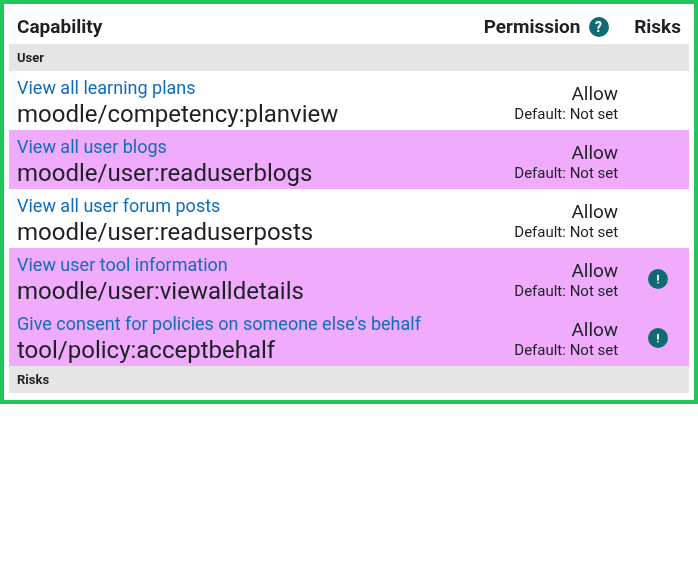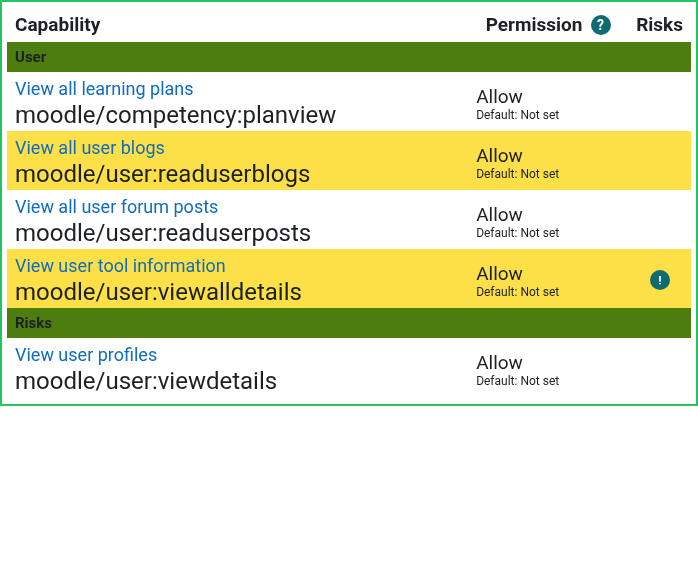--- a/index.html
+++ b/index.html
@@ -4,21 +4,21 @@
 <style>
   * { box-sizing: border-box; }
   html, body { margin: 0; padding: 0; }
   body {
     font-family: -apple-system, BlinkMacSystemFont, "Segoe UI", Roboto, "Helvetica Neue", Arial, sans-serif;
     font-size: 18px;
     color: #1d2125;
     width: 698px;
   }
   .frame {
-    border: 2px solid #22c55e;
+    border: 4px solid #22c55e;
     width: 698px;
     padding: 5px 5px 7px 5px;
   }
   table {
     border-collapse: collapse;
     width: 100%;
   }
   th {
     text-align: left;
     font-weight: 700;
@@ -35,47 +35,47 @@
     border-radius: 50%;
     background: #0f6b72;
     color: #fff;
     font-weight: 700;
     font-size: 14px;
     align-items: center; justify-content: center;
     line-height: 1;
     cursor: pointer;
   }
   tr.section td {
-    background: #4d7c0f;
+    background: #e5e5e5;
     font-weight: 700;
-    font-size: 15px;
+    font-size: 13px;
     padding: 6px 8px;
   }
   tr.cap-row td {
     padding: 6px 8px 2px 8px;
     vertical-align: middle;
   }
-  tr.cap-row.alt td { background: #fde047; }
+  tr.cap-row.alt td { background: #f0abfc; }
   tr.cap-row td.col-capability { }
-  tr.cap-row td.col-permission { text-align: left; }
+  tr.cap-row td.col-permission { text-align: right; }
   tr.cap-row td.col-risks { text-align: center; width: 58px; }
   .cap-link {
     color: #0f6cbf;
     text-decoration: none;
     font-size: 18px;
     display: inline-block;
     margin-bottom: 2px;
   }
   .cap-id {
     font-size: 24px;
     color: #1d2125;
   }
   .perm-value { font-size: 19px; }
   .perm-default {
-    font-size: 12px;
+    font-size: 15px;
     color: #1d2125;
   }
   .risk-icon {
     display: inline-flex;
     width: 20px; height: 20px;
     border-radius: 50%;
     background: #0f6b72;
     align-items: center; justify-content: center;
     cursor: help;
   }
@@ -134,26 +134,31 @@
             <div class="perm-value">Allow</div>
             <div class="perm-default">Default: Not set</div>
           </td>
           <td class="col-risks"><span class="risk-icon">
               <svg width="14" height="14" viewBox="0 0 16 16">
                 <rect x="7" y="3" width="2" height="7" rx="1" fill="#fff"></rect>
                 <rect x="7" y="11" width="2" height="2" rx="1" fill="#fff"></rect>
               </svg>
             </span></td>
         </tr>
-        <tr class="section">
-          <td colspan="3">Risks</td>
-        </tr>
-        <tr class="cap-row">
-          <td class="col-capability"><a href="#" class="cap-link">View user profiles</a><div class="cap-id">moodle/user:viewdetails</div></td>
+        <tr class="cap-row alt">
+          <td class="col-capability"><a href="#" class="cap-link">Give consent for policies on someone else's behalf</a><div class="cap-id">tool/policy:acceptbehalf</div></td>
           <td class="col-permission">
             <div class="perm-value">Allow</div>
             <div class="perm-default">Default: Not set</div>
           </td>
-          <td class="col-risks"></td>
+          <td class="col-risks"><span class="risk-icon">
+              <svg width="14" height="14" viewBox="0 0 16 16">
+                <rect x="7" y="3" width="2" height="7" rx="1" fill="#fff"></rect>
+                <rect x="7" y="11" width="2" height="2" rx="1" fill="#fff"></rect>
+              </svg>
+            </span></td>
+        </tr>
+        <tr class="section">
+          <td colspan="3">Risks</td>
         </tr>
       </tbody>
 </table>
 </div>
 
 </body></html>

